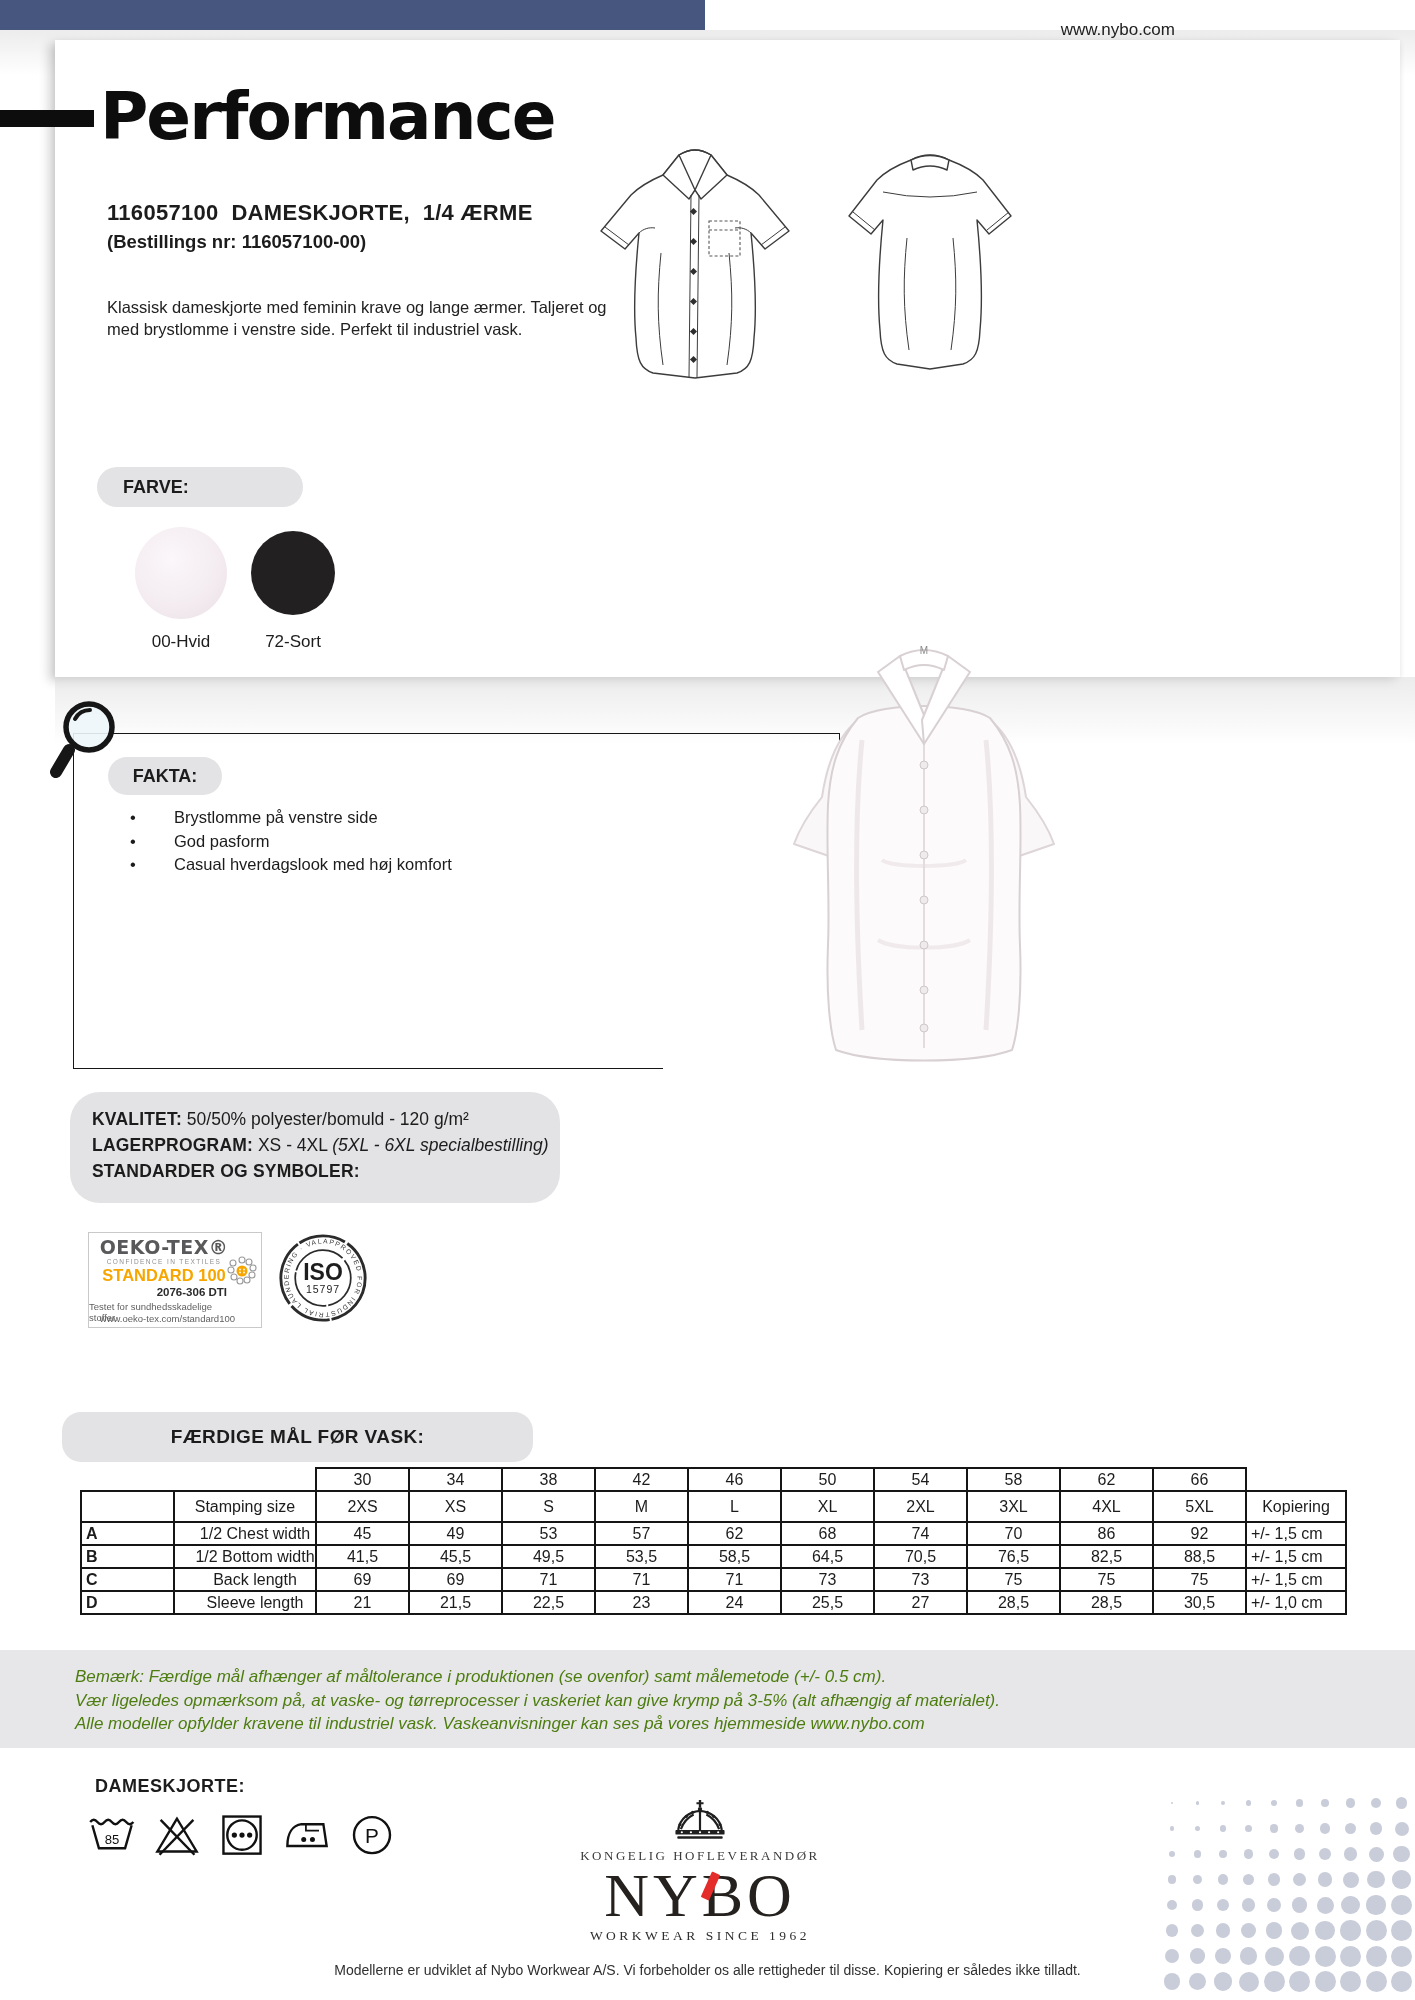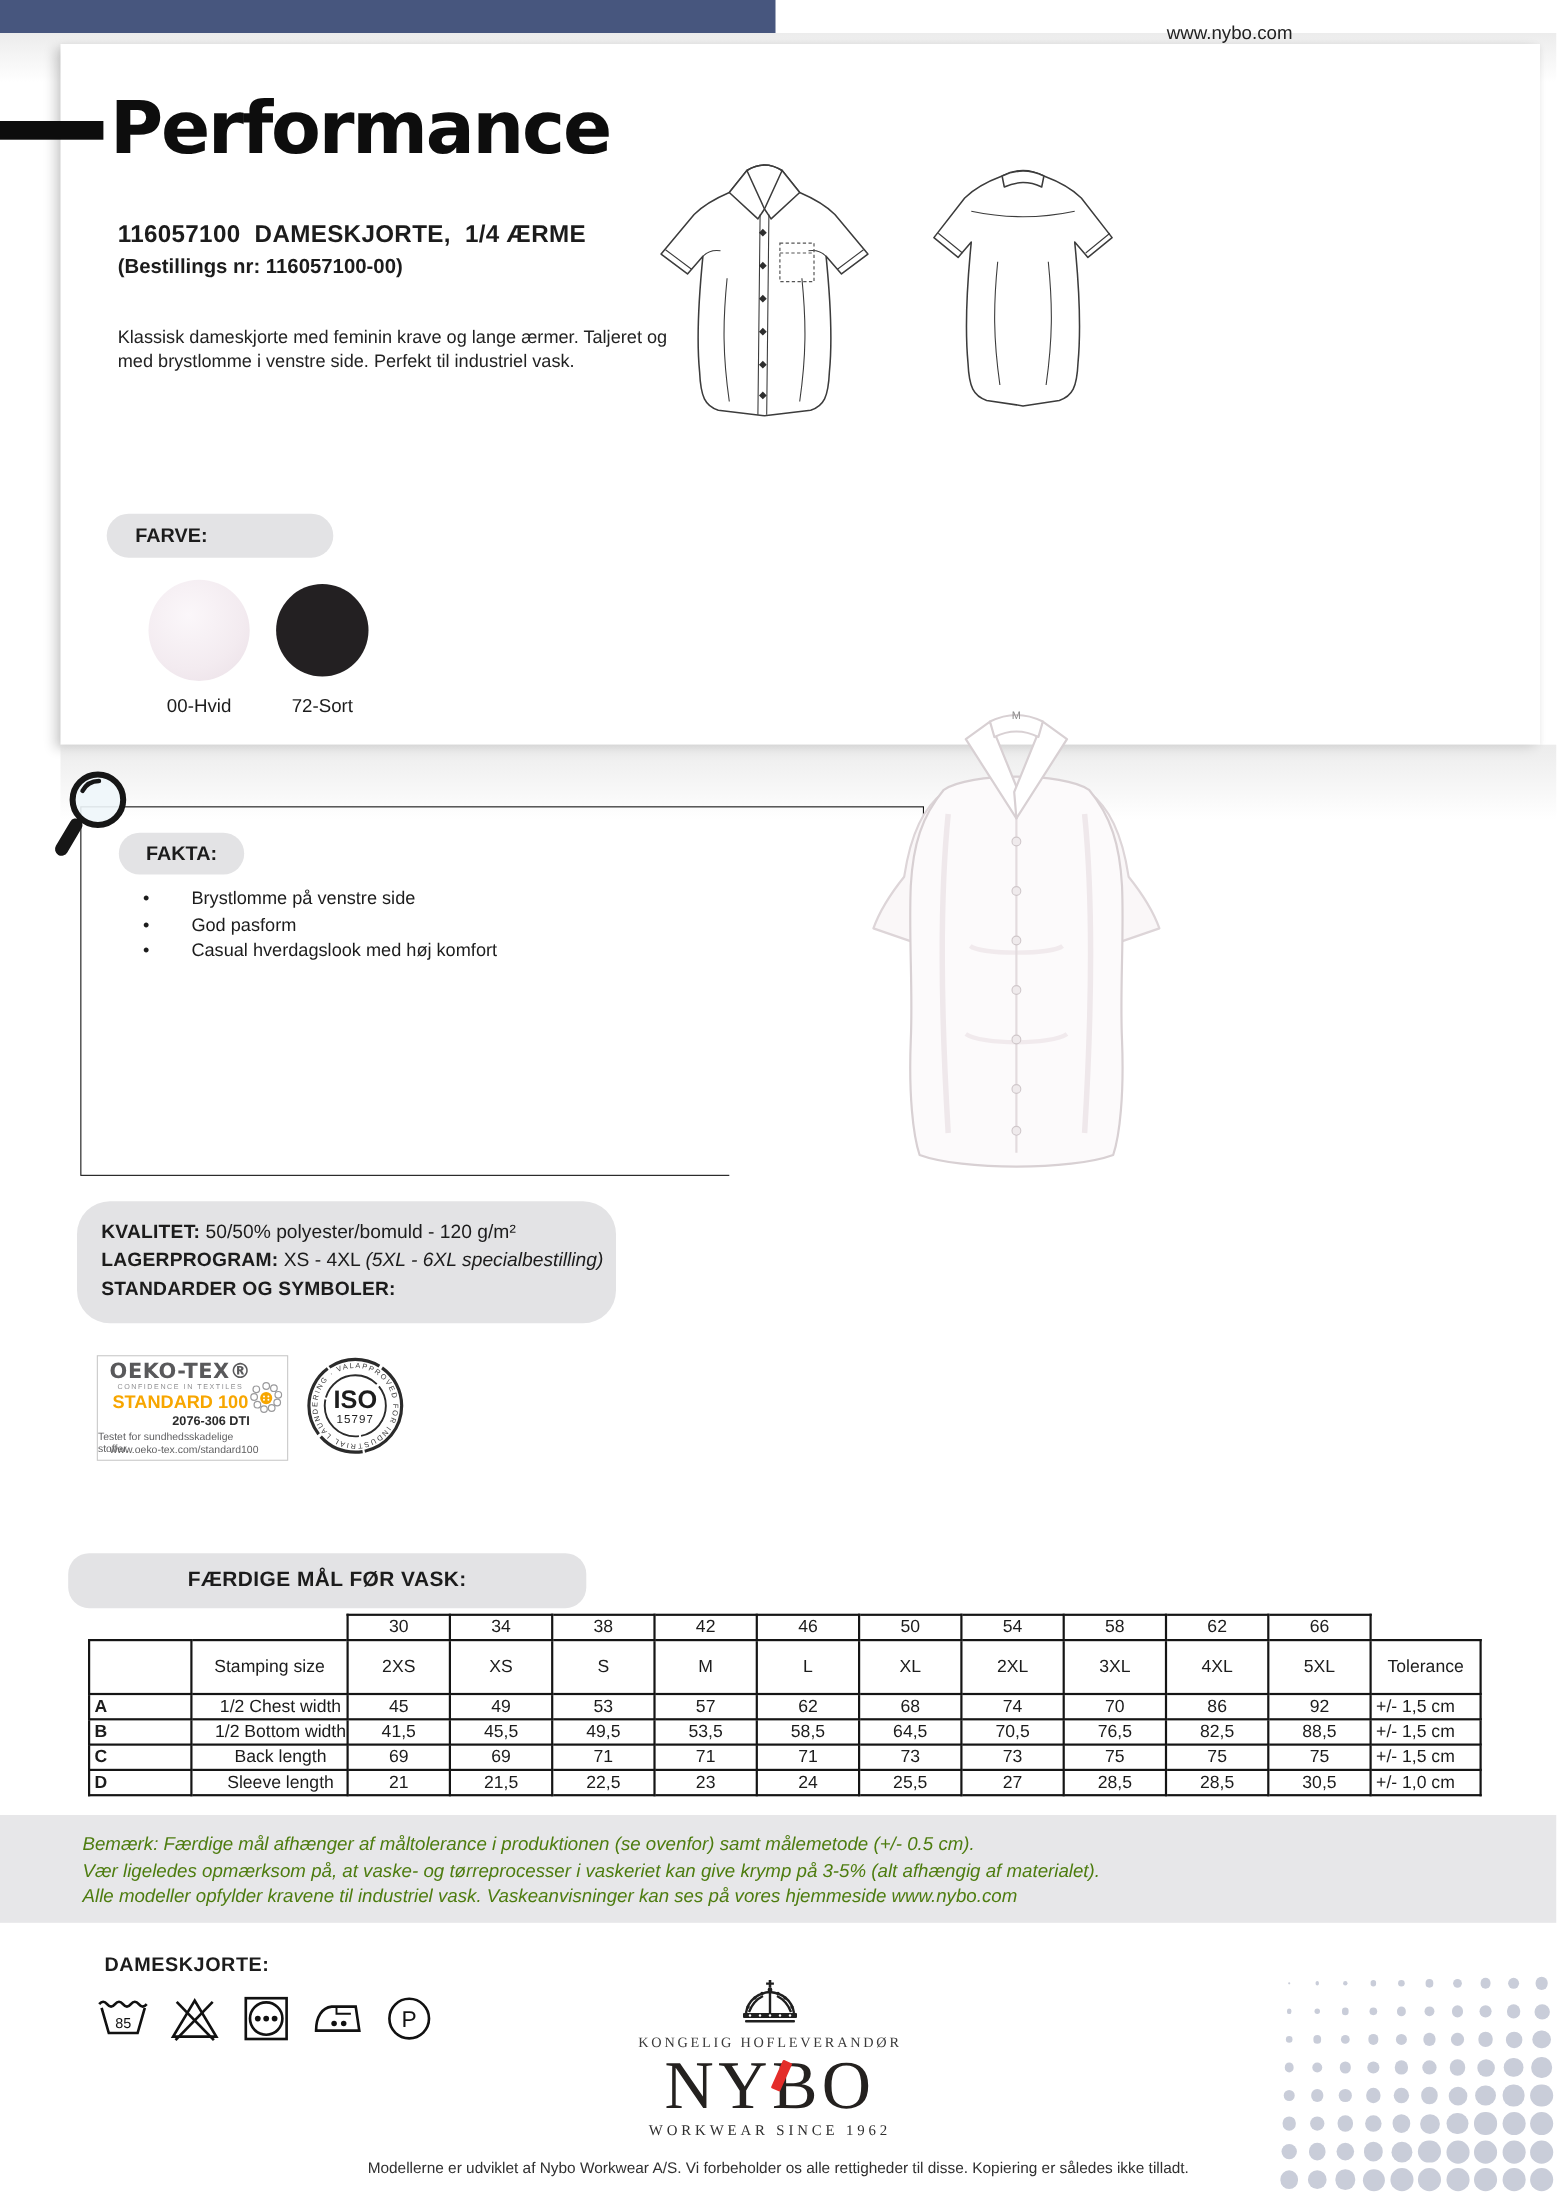--- a/index.html
+++ b/index.html
@@ -289,34 +289,34 @@
     <td>38</td>
     <td>42</td>
     <td>46</td>
     <td>50</td>
     <td>54</td>
     <td>58</td>
     <td>62</td>
     <td>66</td>
     <td class="nob"></td>
   </tr>
-  <tr style="height:49px">
+  <tr style="height:31px">
     <td></td>
     <td>Stamping size</td>
     <td>2XS</td>
     <td>XS</td>
     <td>S</td>
     <td>M</td>
     <td>L</td>
     <td>XL</td>
     <td>2XL</td>
     <td>3XL</td>
     <td>4XL</td>
     <td>5XL</td>
-    <td>Tolerance</td>
+    <td>Kopiering</td>
   </tr>
   <tr style="height:23px">
     <td class="lett">A</td>
     <td class="lab">1/2 Chest width</td>
     <td>45</td>
     <td>49</td>
     <td>53</td>
     <td>57</td>
     <td>62</td>
     <td>68</td>

